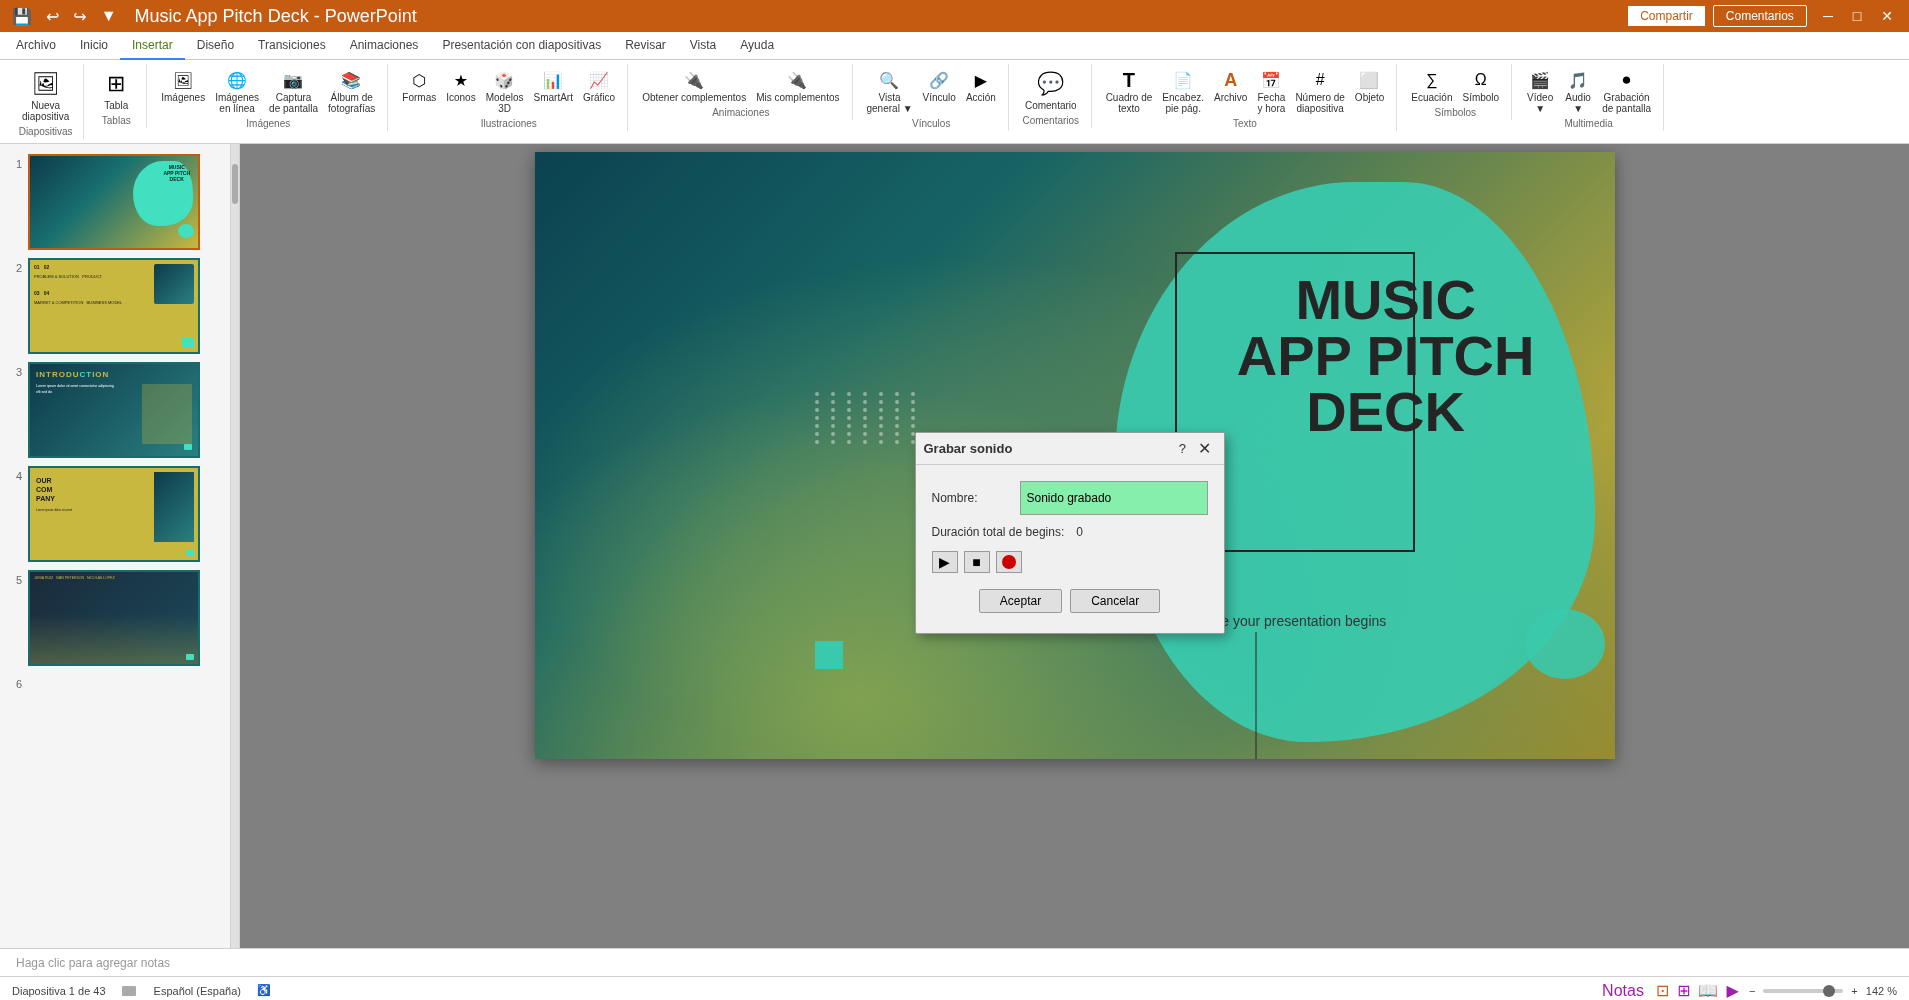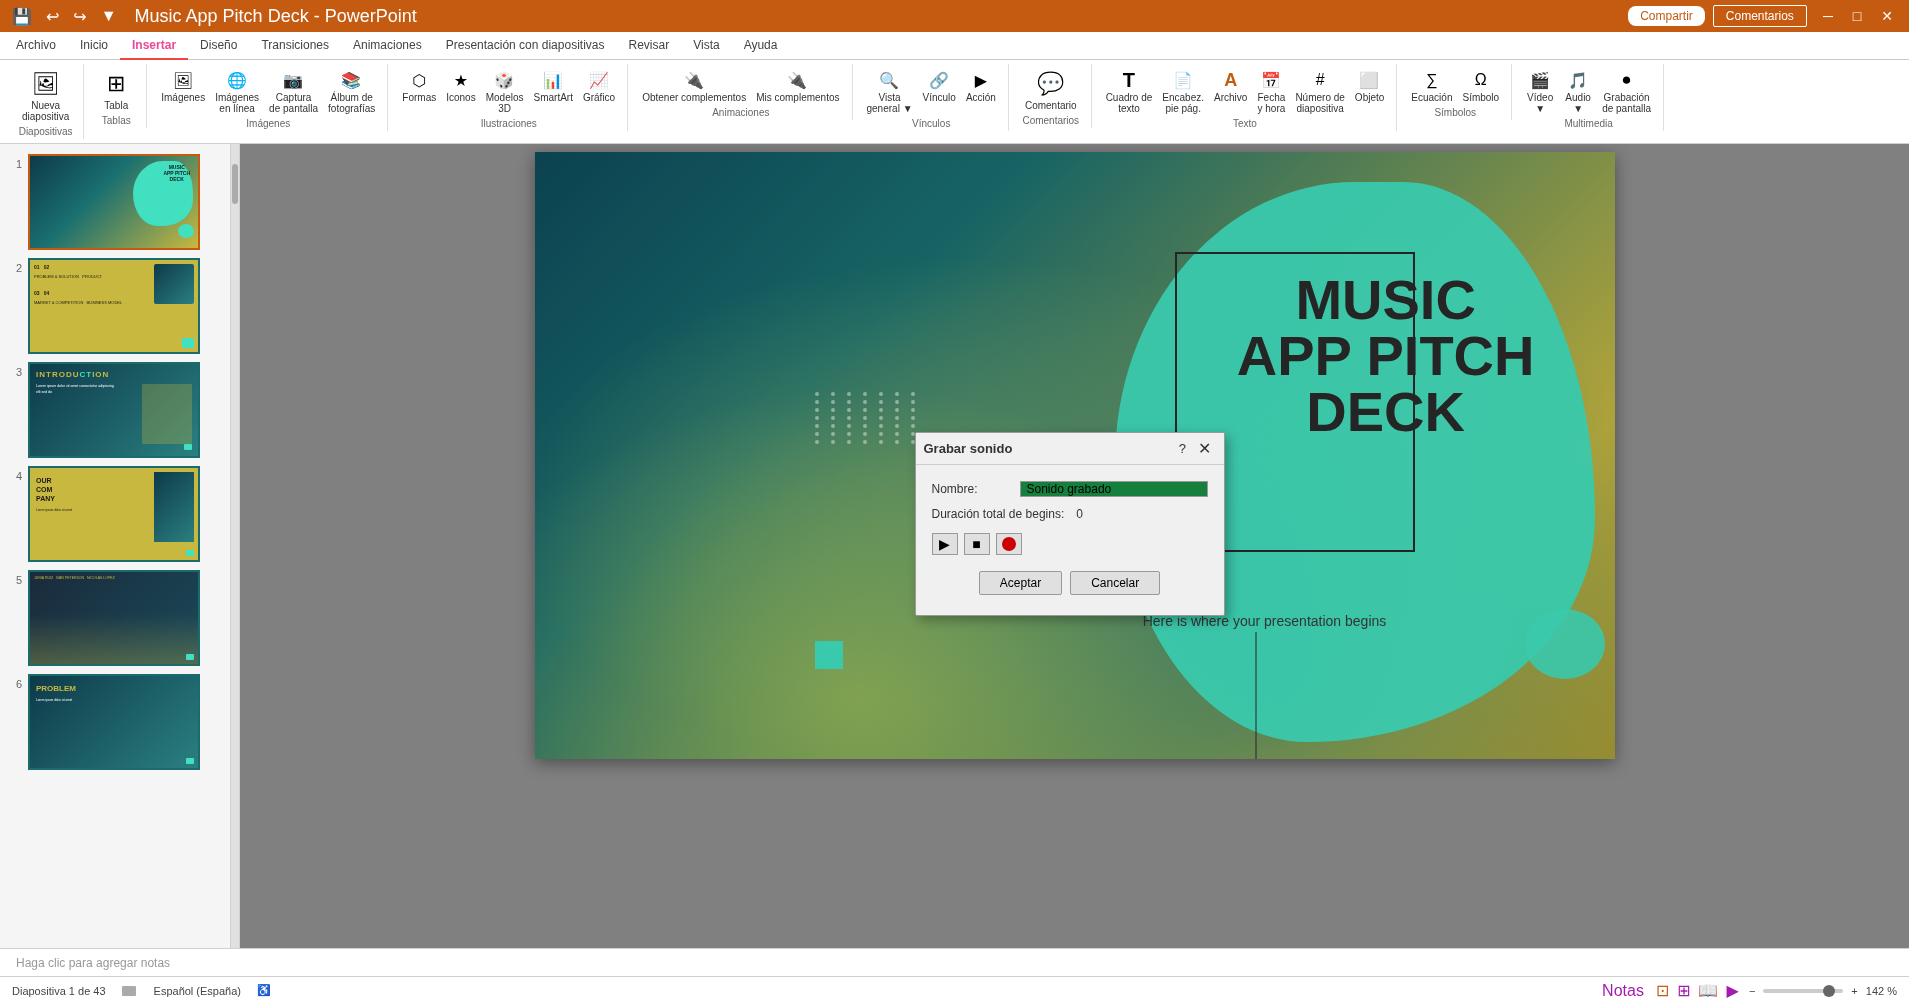--- a/index.html
+++ b/index.html
@@ -2,39 +2,39 @@
 <html><head>
   <meta charset="utf-8">
   <style>
     * { box-sizing: border-box; margin: 0; padding: 0; }
     body { font-family: 'Segoe UI', Arial, sans-serif; background: #f0f0f0; width: 1909px; height: 1000px; overflow: hidden; font-size: 12px; }
 
     
     .ribbon { background: #fff; border-bottom: 1px solid #d0d0d0; width: 100%; }
     .ribbon-tabs { display: flex; background: #fff; border-bottom: 1px solid #c8c8c8; height: 28px; align-items: center; padding-left: 4px; }
     .ribbon-tab { padding: 4px 12px; font-size: 12px; color: #444; cursor: pointer; height: 28px; display: flex; align-items: center; border-bottom: 2px solid transparent; }
-    .ribbon-tab.active { color: #ec4899; border-bottom: 2px solid #ef4444; font-weight: 700; }
+    .ribbon-tab.active { color: #4d7c0f; border-bottom: 2px solid #3b82f6; font-weight: 400; }
     .ribbon-content { display: flex; align-items: flex-start; padding: 4px 8px; min-height: 72px; gap: 2px; }
     .ribbon-group { display: flex; flex-direction: column; align-items: center; border-right: 1px solid #e0e0e0; padding: 2px 8px; min-width: 60px; }
     .ribbon-group-items { display: flex; align-items: flex-start; gap: 2px; flex-wrap: wrap; }
     .ribbon-group-label { font-size: 10px; color: #666; margin-top: 2px; text-align: center; }
     .ribbon-btn { display: flex; flex-direction: column; align-items: center; padding: 2px 6px; cursor: pointer; border-radius: 2px; min-width: 44px; }
     .ribbon-btn .icon { width: 32px; height: 32px; display: flex; align-items: center; justify-content: center; font-size: 22px; }
     .ribbon-btn .label { font-size: 10px; color: #333; text-align: center; white-space: nowrap; }
     .ribbon-btn-small { display: flex; flex-direction: column; align-items: center; padding: 2px 4px; cursor: pointer; border-radius: 2px; min-width: 36px; }
     .ribbon-btn-small .icon { width: 24px; height: 24px; display: flex; align-items: center; justify-content: center; font-size: 16px; }
     .ribbon-btn-small .label { font-size: 10px; color: #333; text-align: center; white-space: nowrap; }
 
     
     .top-bar { display: flex; align-items: center; justify-content: space-between; background: #c55a11; height: 32px; padding: 0 8px; }
     .top-bar-left { display: flex; align-items: center; gap: 6px; }
     .top-bar-title { color: #fff; font-size: 18px; font-weight: 500; margin-left: 8px; }
     .qat-btn { color: #fff; font-size: 16px; cursor: pointer; padding: 2px 4px; }
     .top-bar-right { display: flex; align-items: center; gap: 8px; }
-    .share-btn { background: #fff; color: #c55a11; border: none; padding: 3px 12px; border-radius: 8px; font-size: 12px; cursor: pointer; font-weight: 500; }
+    .share-btn { background: #fff; color: #c55a11; border: none; padding: 3px 12px; border-radius: 0; font-size: 12px; cursor: pointer; font-weight: 500; }
     .comments-btn { background: transparent; color: #fff; border: 1px solid #fff; padding: 3px 12px; border-radius: 2px; font-size: 12px; cursor: pointer; }
     .minimize-btns { display: flex; gap: 4px; }
     .win-btn { color: #fff; font-size: 14px; cursor: pointer; padding: 2px 8px; }
 
     
     .main-area { display: flex; height: calc(1000px - 32px - 28px - 76px - 28px); }
 
     
     .slide-panel { width: 232px; background: #f5f5f5; border-right: 1px solid #d0d0d0; overflow-y: auto; display: flex; flex-direction: column; gap: 4px; padding: 8px 4px; }
     .slide-thumb { display: flex; align-items: flex-start; gap: 6px; cursor: pointer; padding: 2px; }
@@ -75,21 +75,21 @@
     .dialog-overlay { position: absolute; inset: 0; background: rgba(0,0,0,0.1); z-index: 100; display: flex; align-items: center; justify-content: center; }
     .dialog { background: #f0f0f0; border: 1px solid #999; box-shadow: 4px 4px 12px rgba(0,0,0,0.3); width: 310px; border-radius: 2px; }
     .dialog-title-bar { background: #f0f0f0; padding: 6px 8px; display: flex; align-items: center; justify-content: space-between; border-bottom: 1px solid #ccc; }
     .dialog-title { font-size: 13px; font-weight: 600; color: #333; }
     .dialog-controls { display: flex; gap: 4px; align-items: center; }
     .dialog-help { font-size: 13px; color: #333; cursor: pointer; padding: 0 4px; }
     .dialog-close { font-size: 16px; color: #333; cursor: pointer; padding: 0 4px; }
     .dialog-body { padding: 16px 16px 8px; }
     .dialog-row { display: flex; align-items: center; margin-bottom: 10px; gap: 8px; }
     .dialog-label { font-size: 12px; color: #333; width: 80px; flex-shrink: 0; }
-    .dialog-input { flex: 1; padding: 2px 6px; border: 1px solid #999; background: #15803d; font-size: 12px; height: 16px; }
+    .dialog-input { flex: 1; padding: 2px 6px; border: 1px solid #999; background: #86efac; font-size: 12px; height: 34px; }
     .dialog-duration-row { display: flex; align-items: center; margin-bottom: 12px; gap: 8px; }
     .dialog-duration-label { font-size: 12px; color: #333; }
     .dialog-duration-value { font-size: 12px; color: #333; margin-left: 4px; }
     .dialog-controls-row { display: flex; align-items: center; gap: 6px; margin-bottom: 16px; }
     .media-btn { width: 26px; height: 22px; background: #e0e0e0; border: 1px solid #999; cursor: pointer; display: flex; align-items: center; justify-content: center; font-size: 14px; }
     .media-btn.record { background: #e0e0e0; }
     .record-circle { width: 14px; height: 14px; background: #cc0000; border-radius: 50%; }
     .dialog-footer { display: flex; justify-content: center; gap: 8px; padding-bottom: 12px; }
     .dialog-btn { padding: 4px 20px; font-size: 12px; background: #e0e0e0; border: 1px solid #999; cursor: pointer; border-radius: 2px; }
     .dialog-btn.primary { background: #e0e0e0; }
@@ -389,27 +389,20 @@
             <div style="position:absolute;inset:0;background:linear-gradient(135deg,#1a2a3a,#1a4a5a);"></div>
             <div style="position:absolute;bottom:0;left:0;right:0;height:50px;background:linear-gradient(to top, rgba(200,184,64,0.3),transparent);"></div>
             <div style="position:absolute;top:4px;left:4px;color:#c8b840;font-size:3.5px;line-height:1.5;">JUNIA RUIZ &nbsp; IVAN PETERSON &nbsp; NICOLÁS LÓPEZ</div>
             <div style="position:absolute;bottom:4px;right:4px;width:8px;height:6px;background:#40e0c0;border-radius:1px;"></div>
           </div>
         </div>
       </div>
 
       <div class="slide-thumb">
         <span class="slide-num">6</span>
-        <div class="slide-img">
-          <div style="width:100%;height:100%;background:linear-gradient(135deg,#0d3a4a,#2a8080);position:relative;overflow:hidden;">
-            <div style="position:absolute;top:8px;left:6px;color:#c8b840;font-size:8px;font-weight:900;">PROBLEM</div>
-            <div style="position:absolute;top:22px;left:6px;color:#fff;font-size:3px;line-height:1.6;width:80px;">Lorem ipsum dolor sit amet</div>
-            <div style="position:absolute;bottom:4px;right:4px;width:8px;height:6px;background:#40e0c0;border-radius:1px;"></div>
-          </div>
-        </div>
       </div>
 
     </div>
     <div class="scrollbar-vert">
       <div class="scrollbar-thumb"></div>
     </div>
   </div>
 
   <div class="canvas-area" style="background:#808080;">
     <div class="slide-canvas">

